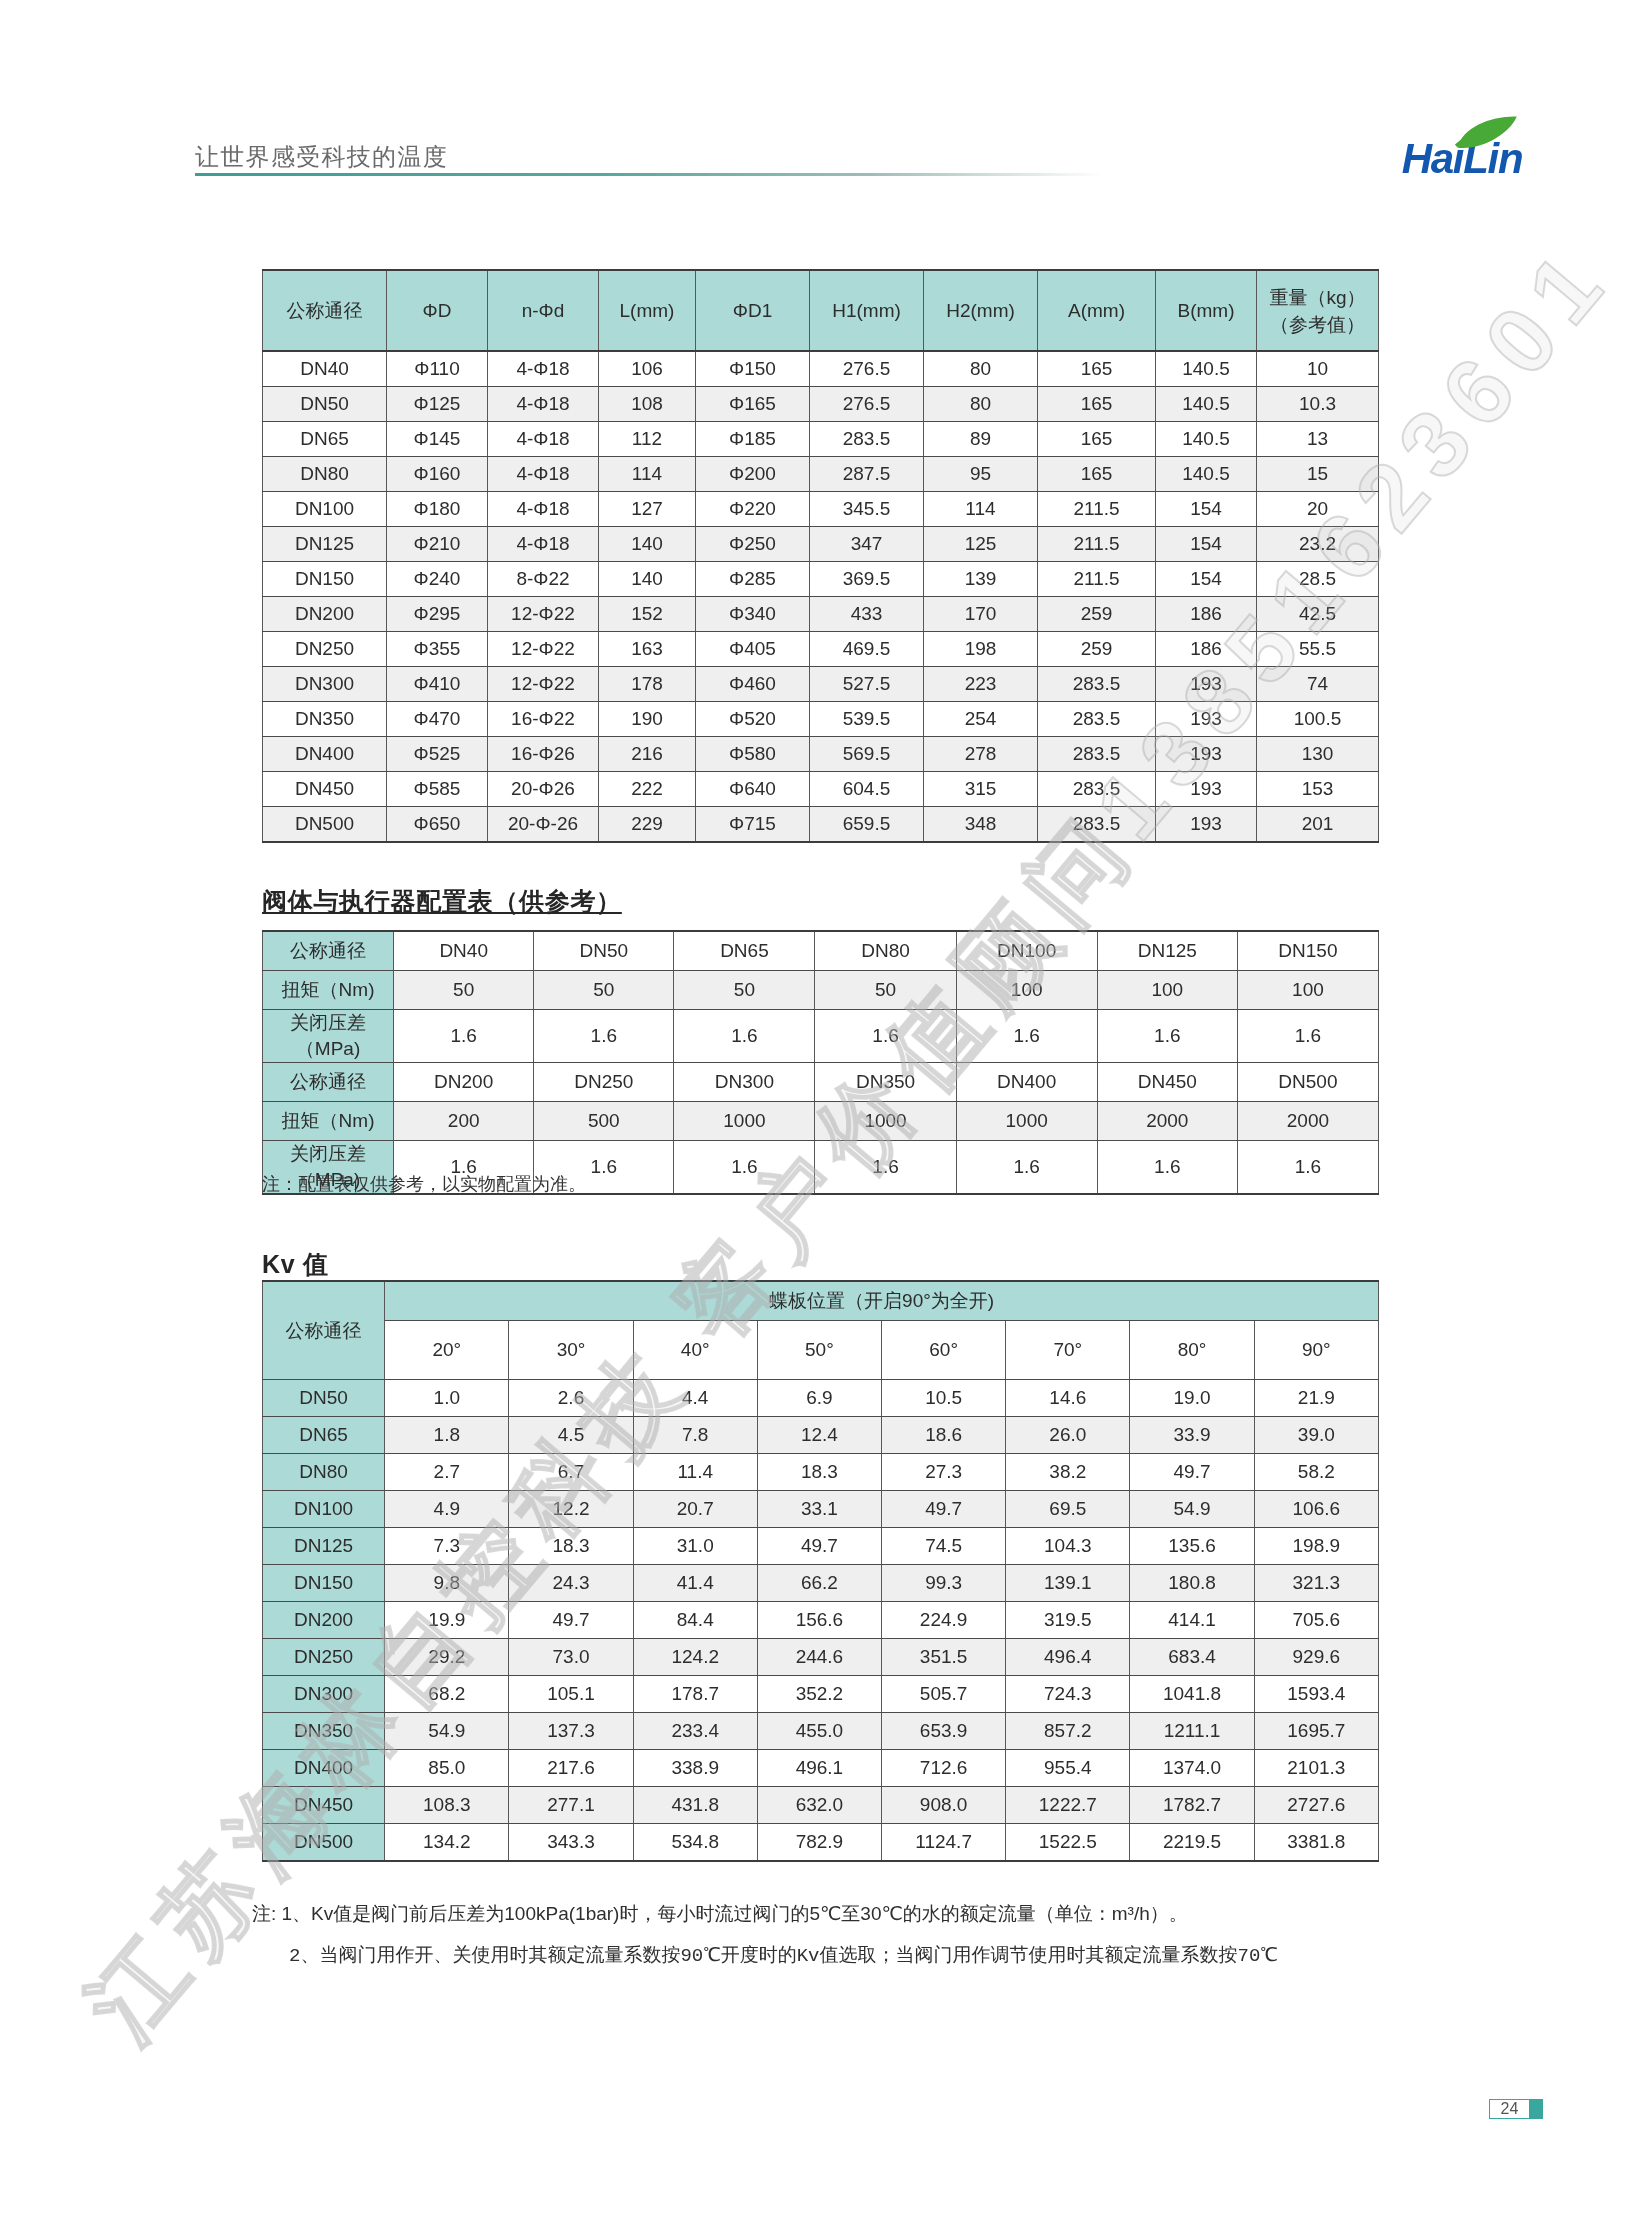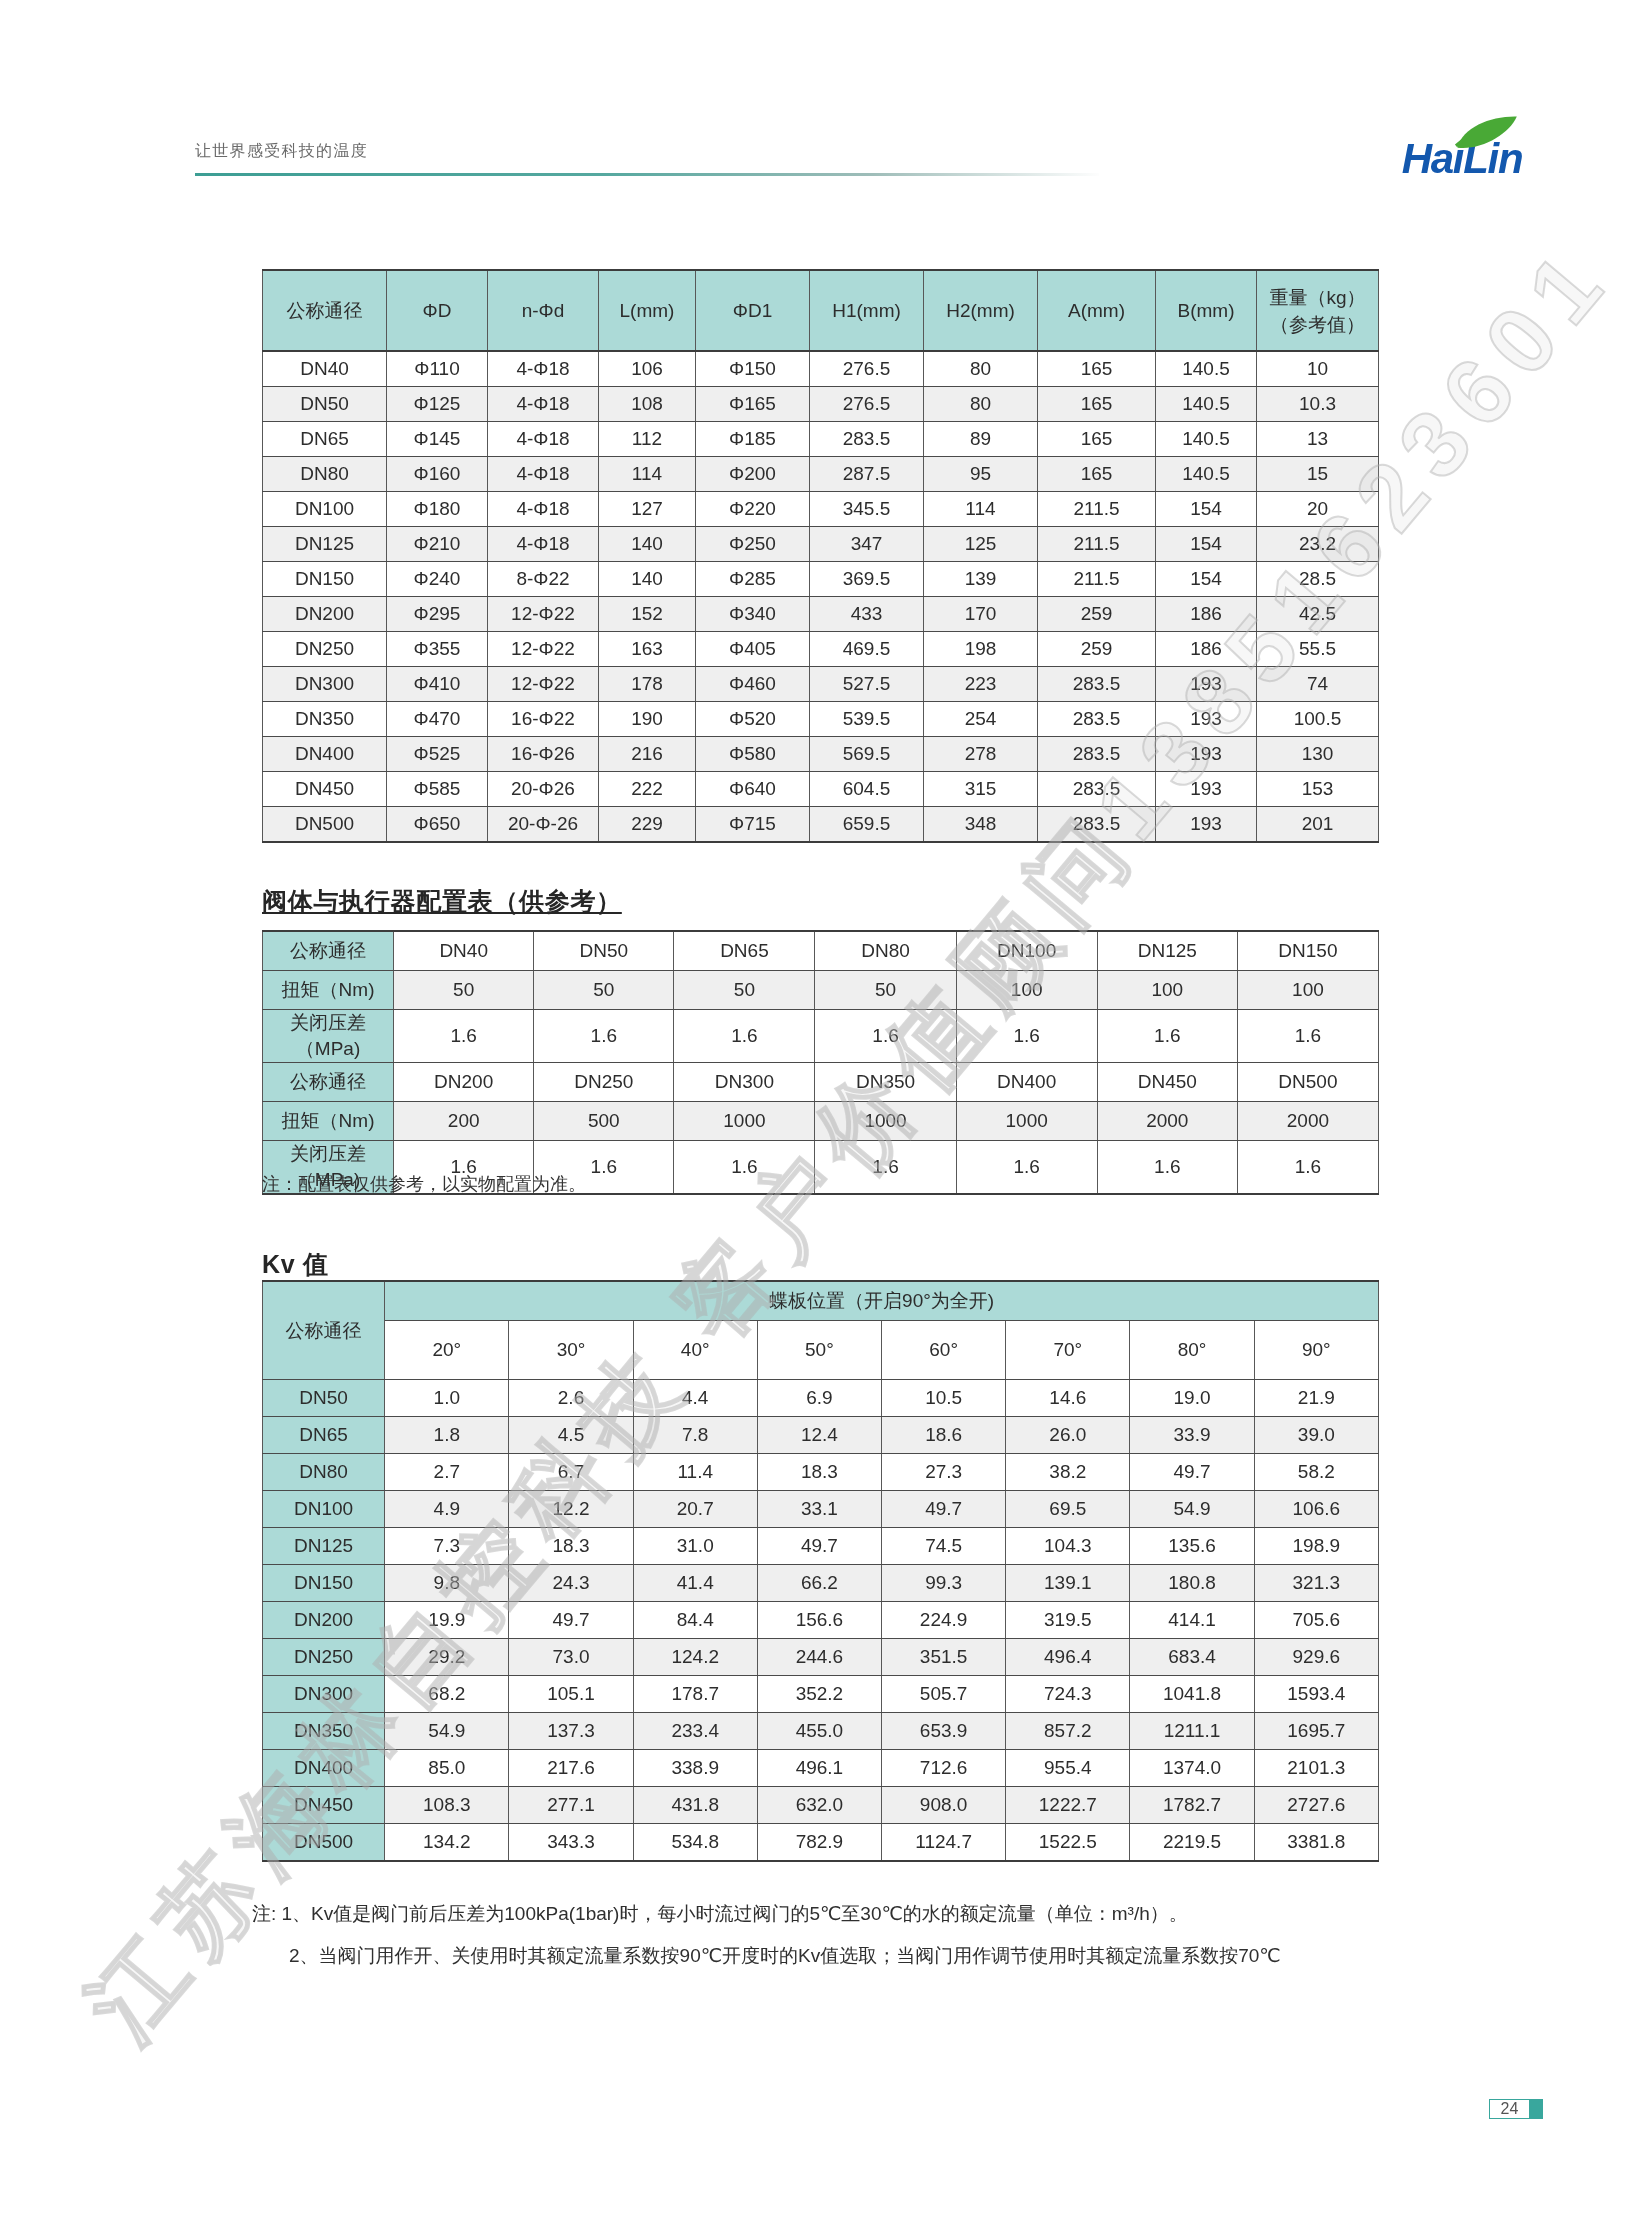--- a/index.html
+++ b/index.html
@@ -2,21 +2,21 @@
 <html style="font-size:10.7px"><head>
 <meta charset="utf-8">
 <style>
   html,body{margin:0;padding:0;}
   body{
     width:1645px;height:2216px;position:relative;background:#ffffff;
     font-family:"Liberation Sans","DejaVu Sans",sans-serif;color:#2d2d2d;
     overflow:hidden;
   }
   
-  .tagline{position:absolute;left:195px;top:141px;font-size:16px;color:#6a6a6a;letter-spacing:1.3px;}
+  .tagline{position:absolute;left:195px;top:141px;font-size:24px;color:#6a6a6a;letter-spacing:1.3px;}
   .tagline-line{position:absolute;left:195px;top:173px;width:904px;height:2.7px;
     background:linear-gradient(to right,#3d9e94 0%,#55a89f 45%,#9fbdb9 75%,rgba(220,224,223,0.05) 100%);}
   .logo{position:absolute;left:1395px;top:138px;width:134px;height:60px;text-align:center;}
   .logo-text{font-size:42px;font-weight:800;font-style:italic;color:#1358ae;letter-spacing:-1.3px;line-height:42px;}
   .logo-leaf{position:absolute;left:59px;top:-23px;}
   
   table{border-collapse:collapse;table-layout:fixed;width:1117px;font-size:19px;color:#2d2d2d;}
   td{border-left:1.3px solid #585858;border-right:1.3px solid #585858;
      border-top:1.3px solid #4a4a4a;border-bottom:1.3px solid #4a4a4a;
      text-align:center;vertical-align:middle;padding:0;overflow:hidden;}
@@ -35,21 +35,21 @@
   #t3 td{height:36px;}
   #t3 tr.band td{height:38px;border-top:2.7px solid #3c3c3c;}
   #t3 tr.angles td{height:58px;}
   #t3 tr:last-child td{border-bottom:2px solid #3c3c3c;}
   
   .section-title{position:absolute;font-size:25px;font-weight:700;color:#262626;letter-spacing:0.7px;}
   #title-config{left:262px;top:885px;text-decoration:underline;}
   #title-kv{left:262px;top:1248px;}
   .small-note{position:absolute;left:262px;top:1172px;font-size:18px;color:#333;}
   .bottom-notes{position:absolute;left:252px;top:1893px;width:1223px;font-size:19px;color:#2f2f2f;line-height:42px;}
-  .bottom-notes .l2{padding-left:37px;}
+  .bottom-notes .l2{padding-left:37px;font-family:Liberation Mono, monospace;}
   .bottom-notes .l3{padding-left:64px;}
   
   .page-badge{position:absolute;left:1489px;top:2099px;display:flex;height:20px;}
   .page-badge .num{width:39px;height:17.5px;border:1.3px solid #39a79d;background:#fff;
     font-size:16px;color:#555;display:flex;align-items:center;justify-content:center;}
   .page-badge .sq{width:13.4px;height:20px;background:#39a79d;}
   
   .watermark{
     position:absolute;left:850px;top:1142px;z-index:6;pointer-events:none;
     transform:translate(-50%,-50%) rotate(-50deg);

